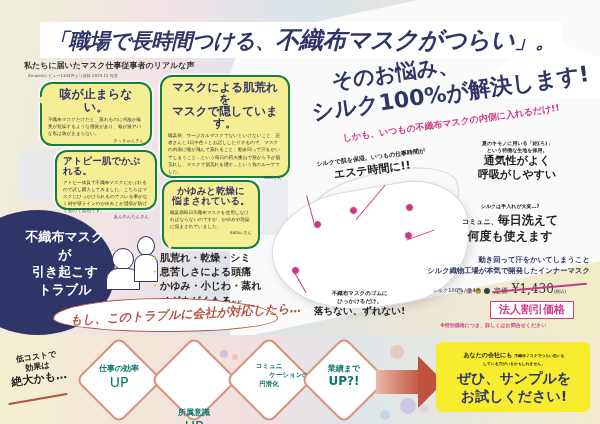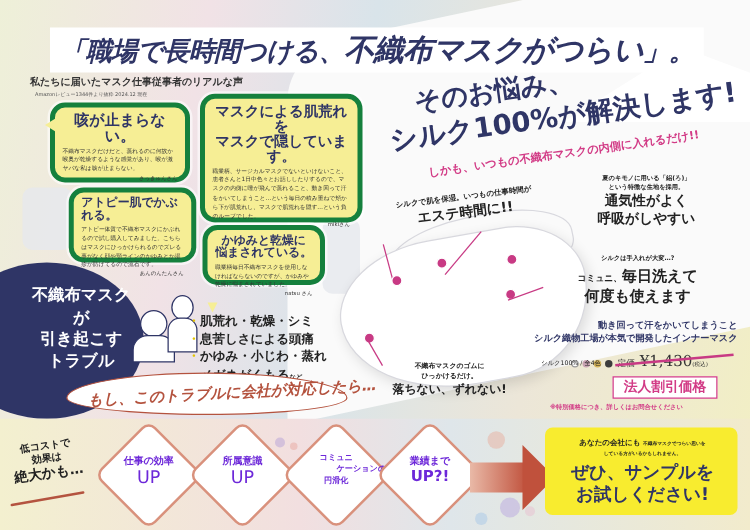--- a/index.html
+++ b/index.html
@@ -11,42 +11,42 @@
   background:#fff;padding:2px 8px 2px 8px;letter-spacing:-0.5px;white-space:nowrap;}
 .headline .big{font-size:24px;color:#2f3566;}
 .sub1{left:24px;top:60px;font-size:8px;font-weight:bold;color:#333;}
 .sub2{left:28px;top:73px;font-size:4px;color:#555;}
 
 .whitepanel{left:230px;top:40px;width:420px;height:300px;background:#fafafa;
   transform:skewY(-12deg);transform-origin:left top;border-radius:40px 0 0 0;}
 .mtn{right:-10px;top:38px;width:160px;height:60px;background:#fff;
   clip-path:polygon(0 100%,60% 0,100% 40%,100% 100%);}
 
-.bubble{background:#f6ee95;border:4px solid #15803d;border-radius:12px;padding:4px 6px;box-shadow:0 0 0 2px rgba(255,255,255,.6);}
+.bubble{background:#f6ee95;border:2px solid #15803d;border-radius:12px;padding:4px 6px;box-shadow:0 0 0 2px rgba(255,255,255,.6);}
 .bubble .t{font-weight:bold;color:#2f3566;text-align:center;line-height:1.05;}
 .bubble .b{font-size:4.6px;color:#333;line-height:1.55;margin-top:3px;}
 .bubble .n{font-size:4.3px;color:#333;text-align:right;}
 .ghost{background:#e6e9ee;border-radius:8px;opacity:.8;}
 
 .circle{left:-40px;top:210px;width:155px;height:125px;border-radius:50%;background:#2f3566;}
 .circletxt{left:20px;top:228px;width:90px;color:#fff;font-size:13px;font-weight:bold;text-align:center;line-height:1.35;}
 .list{left:150px;top:251px;font-size:10px;font-weight:bold;color:#222;line-height:1.42;}
 .list .dot{color:#e3c400;}
 .list small{font-size:5px;}
 
 .moshi{left:53px;top:298px;width:225px;height:34px;border:1.5px solid #b4533f;border-radius:50% 50% 50% 50%/60% 60% 40% 40%;background:#fff;}
 .moshitxt{left:70px;top:306px;font-size:12px;font-style:italic;font-weight:bold;color:#b4533f;white-space:nowrap;transform:rotate(-3deg);}
 
 .band{left:0;top:335px;width:600px;height:89px;
   background:linear-gradient(90deg,#f3f0cf 0%,#f2dfe0 40%,#dfe6ea 60%,#f2ebcc 100%);}
 .lowcost{left:10px;top:352px;font-size:8px;font-weight:bold;color:#222;text-align:center;line-height:1.25;transform:rotate(-8deg);}
 .lowcost .big{font-size:11px;}
 .underline{left:8px;top:398px;width:60px;height:2px;background:#b4533f;transform:rotate(-10deg);border-radius:2px;}
 .diamond{width:62px;height:62px;background:#fff;border:2px solid #d9917c;transform:rotate(45deg);border-radius:8px;}
-.dtxt{width:80px;text-align:center;color:#6d28d9;font-weight:bold;}
+.dtxt{width:80px;text-align:center;color:#0f766e;font-weight:bold;}
 .arrowbody{left:376px;top:370px;width:46px;height:24px;background:linear-gradient(90deg,#e9b9a7,#c0513c);}
 .arrowhead{left:418px;top:356px;width:0;height:0;border-top:26px solid transparent;border-bottom:26px solid transparent;border-left:26px solid #c0513c;}
 .cta{left:436px;top:342px;width:154px;height:70px;background:#f8ec2f;border-radius:6px;}
 .cta1{left:442px;top:351px;width:144px;font-size:6px;font-weight:bold;color:#222;text-align:center;line-height:1.4;}
 .cta1 small{font-size:3.8px;}
 .cta2{left:440px;top:370px;width:148px;font-size:14px;font-weight:bold;color:#2f3566;text-align:center;line-height:1.25;}
 
 .sono{left:330px;top:70px;font-size:21px;font-weight:bold;color:#2f3566;transform:rotate(-8deg);transform-origin:left top;white-space:nowrap;line-height:1.2;}
 .sono2{left:310px;top:98px;font-size:22px;font-weight:bold;color:#2f3566;transform:rotate(-8deg);transform-origin:left top;white-space:nowrap;}
 .pinkline{left:342px;top:132px;font-size:9px;font-weight:bold;color:#d23b86;transform:rotate(-8deg);transform-origin:left top;white-space:nowrap;}
@@ -110,21 +110,21 @@
   <div class="b">職業柄、サージカルマスクでないといけないこと、患者さんと1日中色々とお話ししたりするので、マスクの内側に唾が飛んで蒸れること、動き回って汗をかいてしまうこと…という毎日の積み重ねで頬から下が肌荒れし、マスクで肌荒れを隠す…という負のループでした。</div>
   <div class="n">mikiさん</div>
 </div>
 
 <div class="abs bubble" style="left:55px;top:150px;width:102px;height:60px;">
   <div class="t" style="font-size:9.5px;text-align:left;">アトピー肌でかぶれる。</div>
   <div class="b">アトピー体質で不織布マスクにかぶれるので試し購入してみました。こちらはマスクにひっかけられるのでズレる事がなく顔や顎ラインのかゆみとか湿疹が防げてるので流石です。</div>
   <div class="n">あんのんたんさん</div>
 </div>
 
-<div class="abs bubble" style="left:162px;top:180px;width:98px;height:48px;">
+<div class="abs bubble" style="left:162px;top:180px;width:98px;height:69px;">
   <div class="t" style="font-size:9.5px;">かゆみと乾燥に</div>
   <div class="t" style="font-size:9.5px;">悩まされている。</div>
   <div class="b">職業柄毎日不織布マスクを使用しなければならないのですが、かゆみや乾燥に悩まされていました。</div>
   <div class="n">natsu さん</div>
 </div>
 <div class="abs" style="left:166px;top:242px;width:0;height:0;border-left:4px solid transparent;border-right:4px solid transparent;border-top:8px solid #f6ee95;"></div>
 
 <div class="abs circle"></div>
 <div class="abs circletxt">
   <div>不織布マスクが</div>
@@ -215,21 +215,21 @@
 </div>
 <div class="abs underline"></div>
 
 <div class="abs diamond" style="left:88px;top:349px;"></div>
 <div class="abs dtxt" style="left:79px;top:363px;">
   <div style="font-size:8px;">仕事の効率</div>
   <div style="font-size:14px;font-weight:normal;">UP</div>
 </div>
 <div class="abs diamond" style="left:163px;top:349px;"></div>
 <div class="abs dtxt" style="left:154px;top:363px;">
-  <div style="font-size:8px;">所属意識</div>
+  <div style="font-size:8px;margin-top:44px;">所属意識</div>
   <div style="font-size:14px;font-weight:normal;">UP</div>
 </div>
 <div class="abs diamond" style="left:238px;top:349px;"></div>
 <div class="abs dtxt" style="left:229px;top:362px;">
   <div style="font-size:6.5px;">コミュニ</div>
   <div style="font-size:6.5px;text-align:right;">ケーションの</div>
   <div style="font-size:6.5px;">円滑化</div>
 </div>
 <div class="abs diamond" style="left:313px;top:349px;"></div>
 <div class="abs dtxt" style="left:304px;top:363px;">

